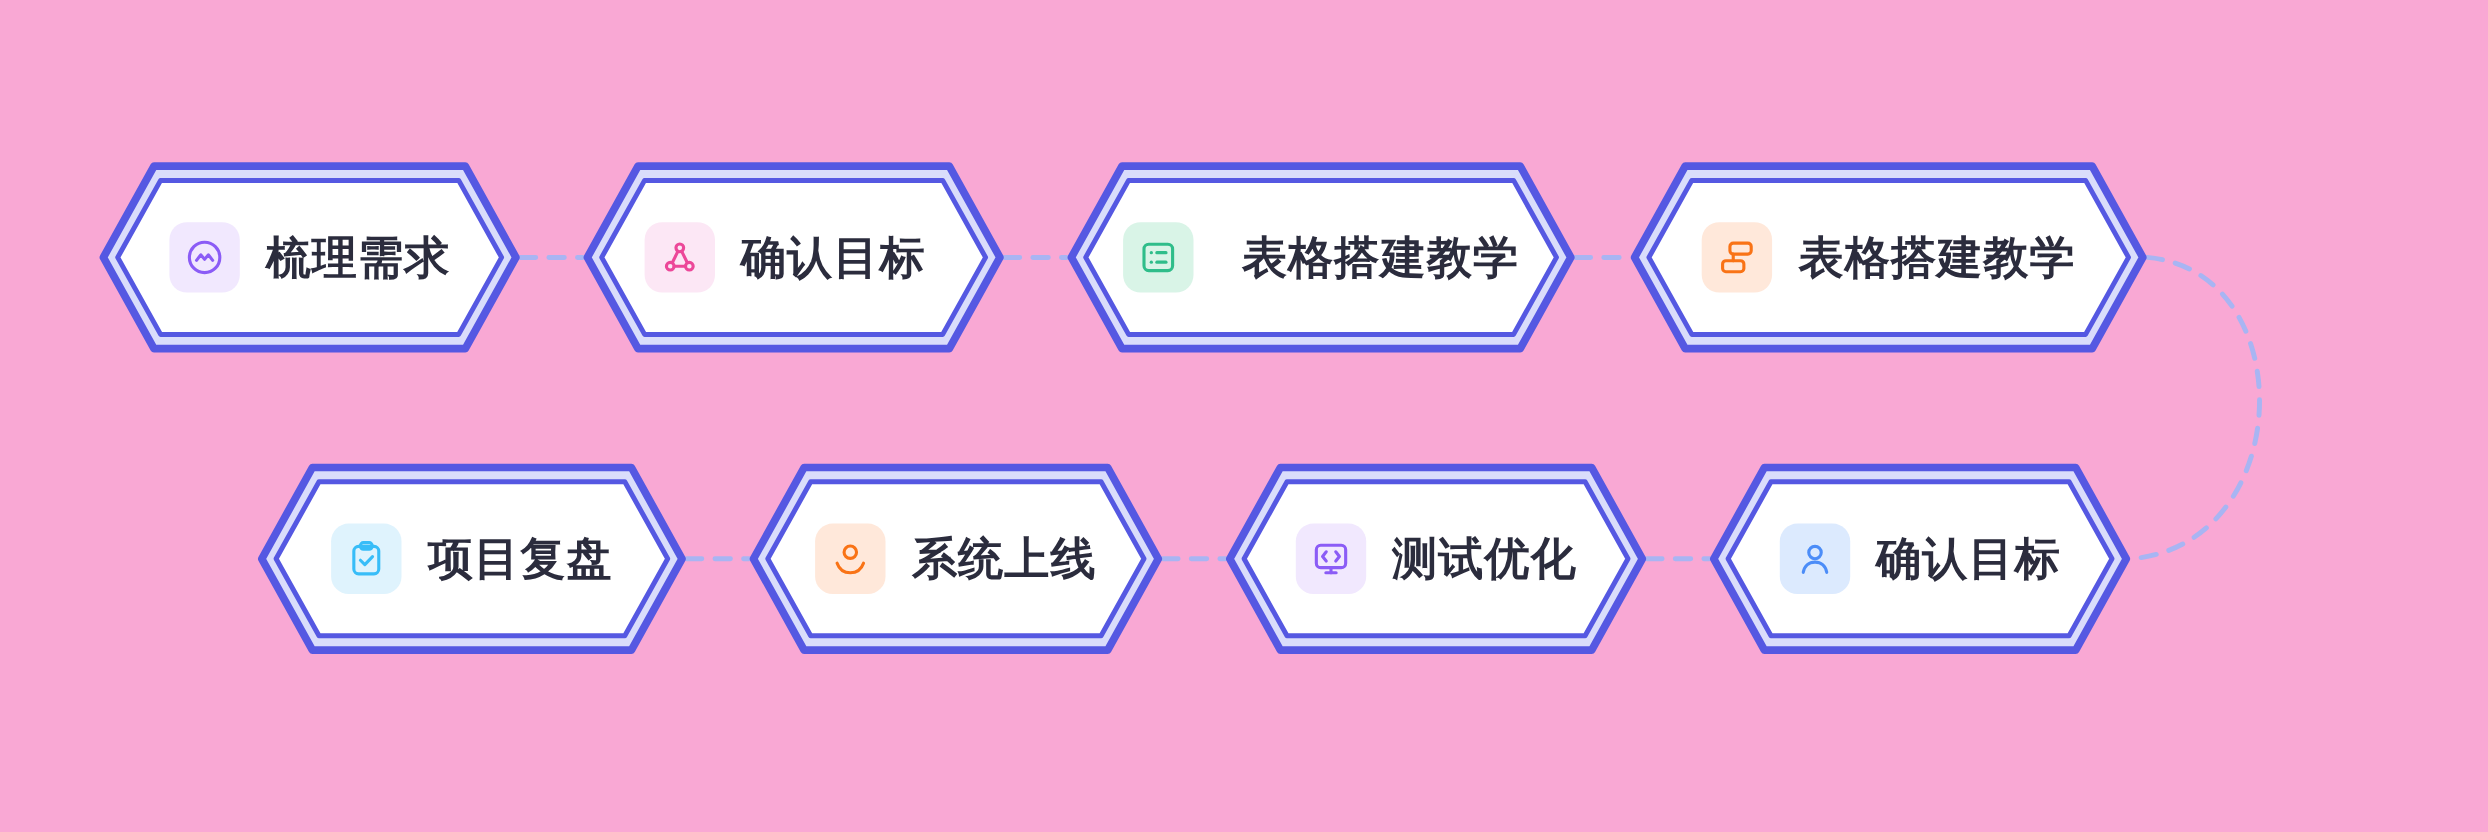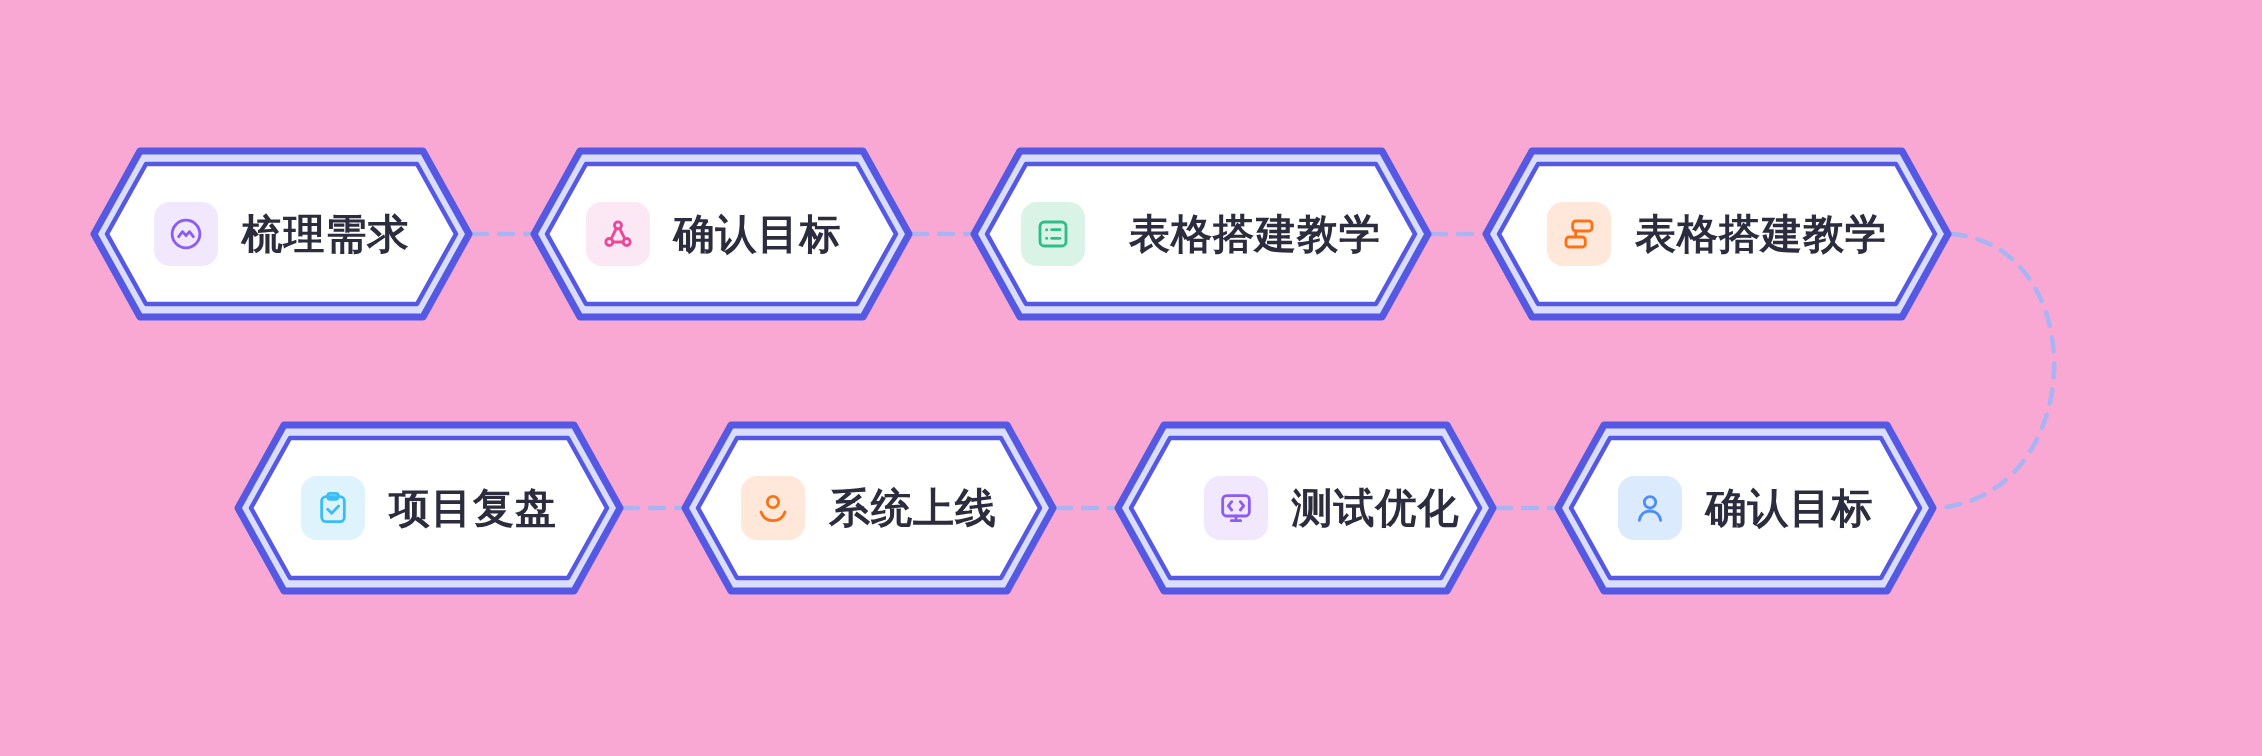--- a/index.html
+++ b/index.html
@@ -130,21 +130,21 @@
   <div class="flow-node" id="node-6" style="left:685px;top:425px;width:368px;height:166px;">
     <span class="icon-box" style="background: rgb(255, 232, 218); color: rgb(249, 115, 22);">
       <svg viewBox="0 0 24 24" fill="none" stroke="currentColor" stroke-width="1.7" stroke-linecap="round" stroke-linejoin="round">
         <circle cx="12" cy="8.4" r="3.4"></circle>
         <path d="M4.8 14.4 c1.2 3.4 4 5.2 7.2 5.2 c3.2 0 6 -1.8 7.2 -5.2"></path>
       </svg>
     </span>
     <span class="node-label" style="color: rgb(43, 44, 61);">系统上线</span>
   </div>
 
-  <div class="flow-node" id="node-7" style="left:1144px;top:425px;width:375px;height:166px;">
+  <div class="flow-node" id="node-7" style="left:1118px;top:425px;width:375px;height:166px;">
     <span class="icon-box" style="background: rgb(241, 232, 254); color: rgb(139, 92, 246);">
       <svg viewBox="0 0 24 24" fill="none" stroke="currentColor" stroke-width="1.7" stroke-linecap="round" stroke-linejoin="round">
         <rect x="4" y="4.6" width="16" height="12.2" rx="2.4"></rect>
         <polyline points="9.4 8.2 7.4 10.7 9.4 13.2"></polyline>
         <polyline points="14.6 8.2 16.6 10.7 14.6 13.2"></polyline>
         <line x1="12" y1="16.8" x2="12" y2="19.6"></line>
         <line x1="9.2" y1="19.6" x2="14.8" y2="19.6"></line>
       </svg>
     </span>
     <span class="node-label" style="color: rgb(43, 44, 61);">测试优化</span>

